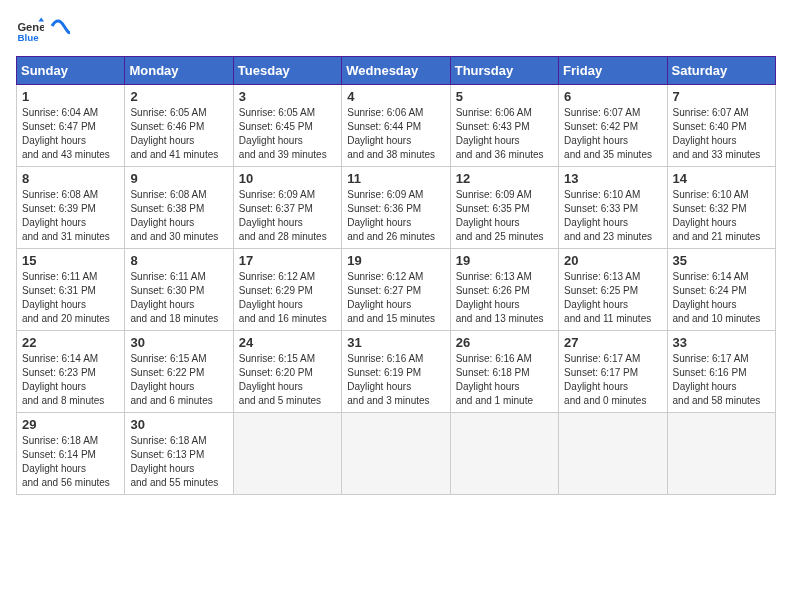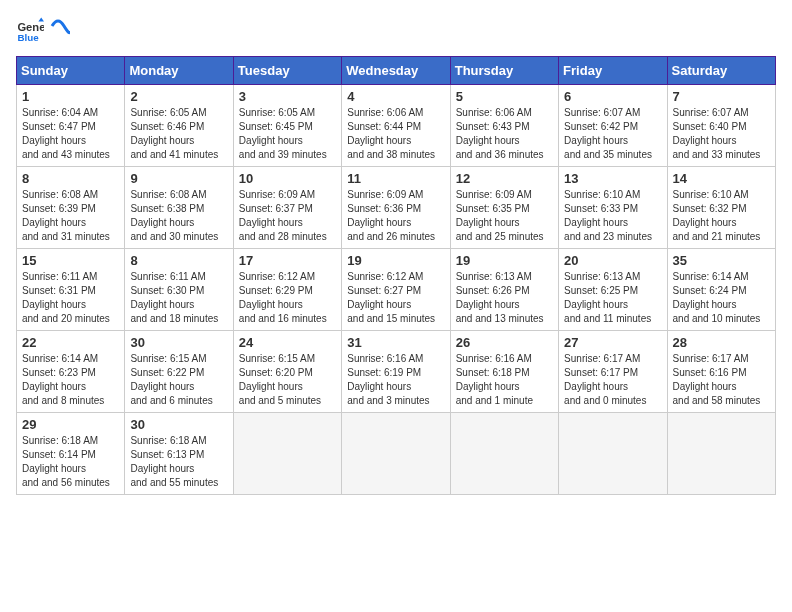--- a/index.html
+++ b/index.html
@@ -359,21 +359,21 @@
         <td>
         <span class="day-num">27</span>
         <div class="day-info">
           Sunrise: 6:17 AM<br>
           Sunset: 6:17 PM<br>
           Daylight hours<br>
           and and 0 minutes
         </div>
       </td>
         <td>
-        <span class="day-num">28</span>
+        <span class="day-num">33</span>
         <div class="day-info">
           Sunrise: 6:17 AM<br>
           Sunset: 6:16 PM<br>
           Daylight hours<br>
           and and 58 minutes
         </div>
       </td>
       </tr>
       <tr>
         <td>

